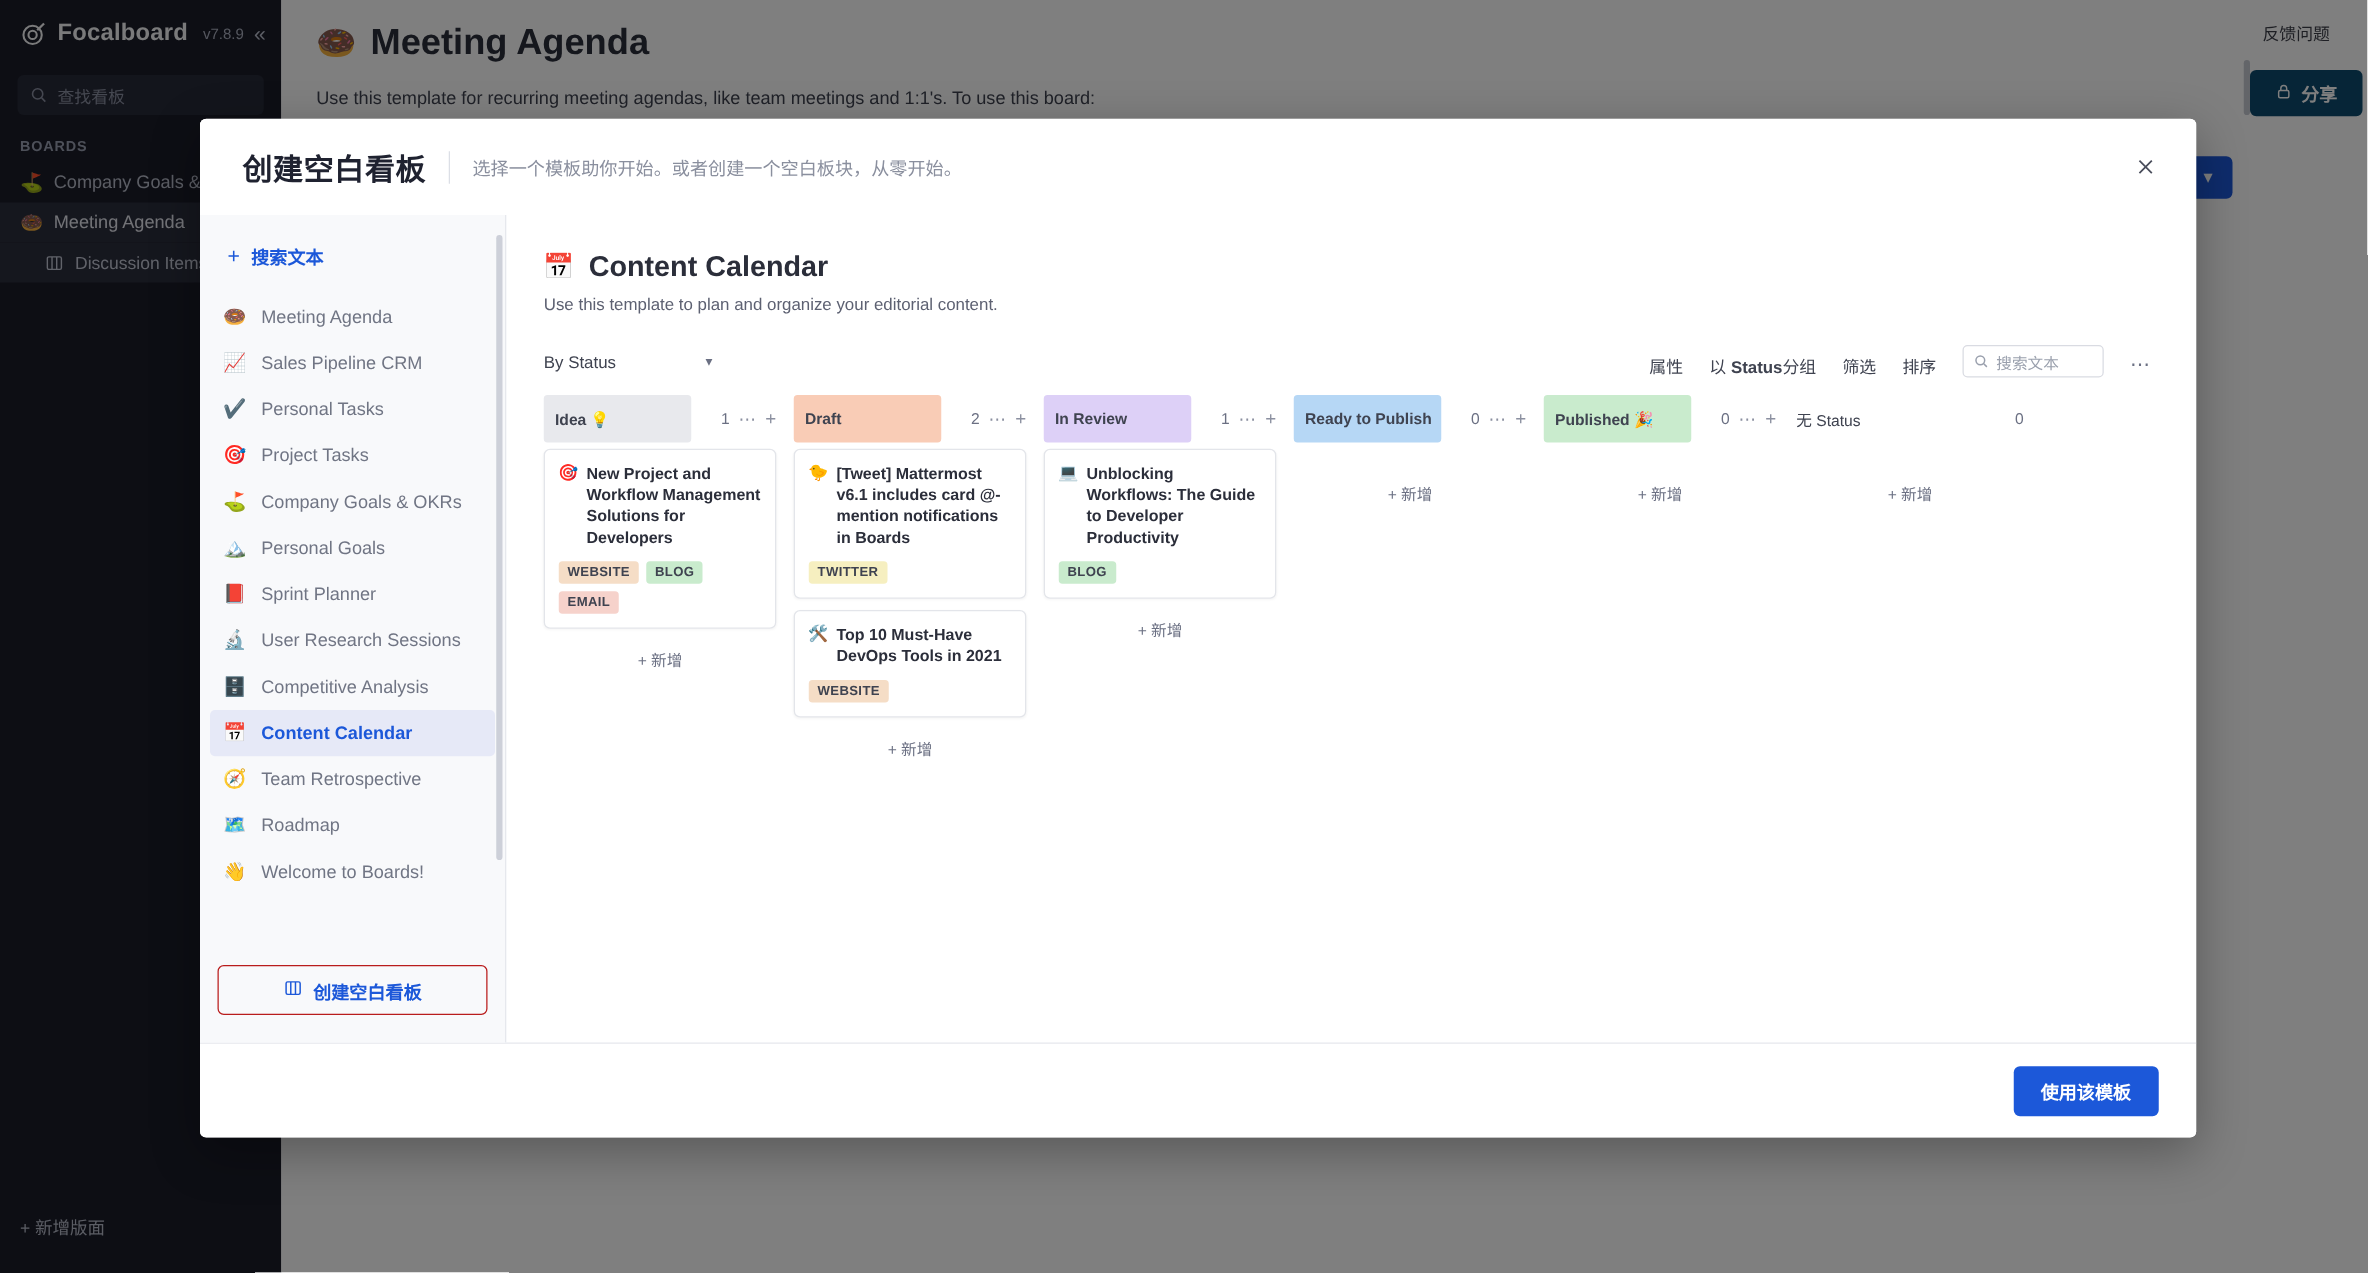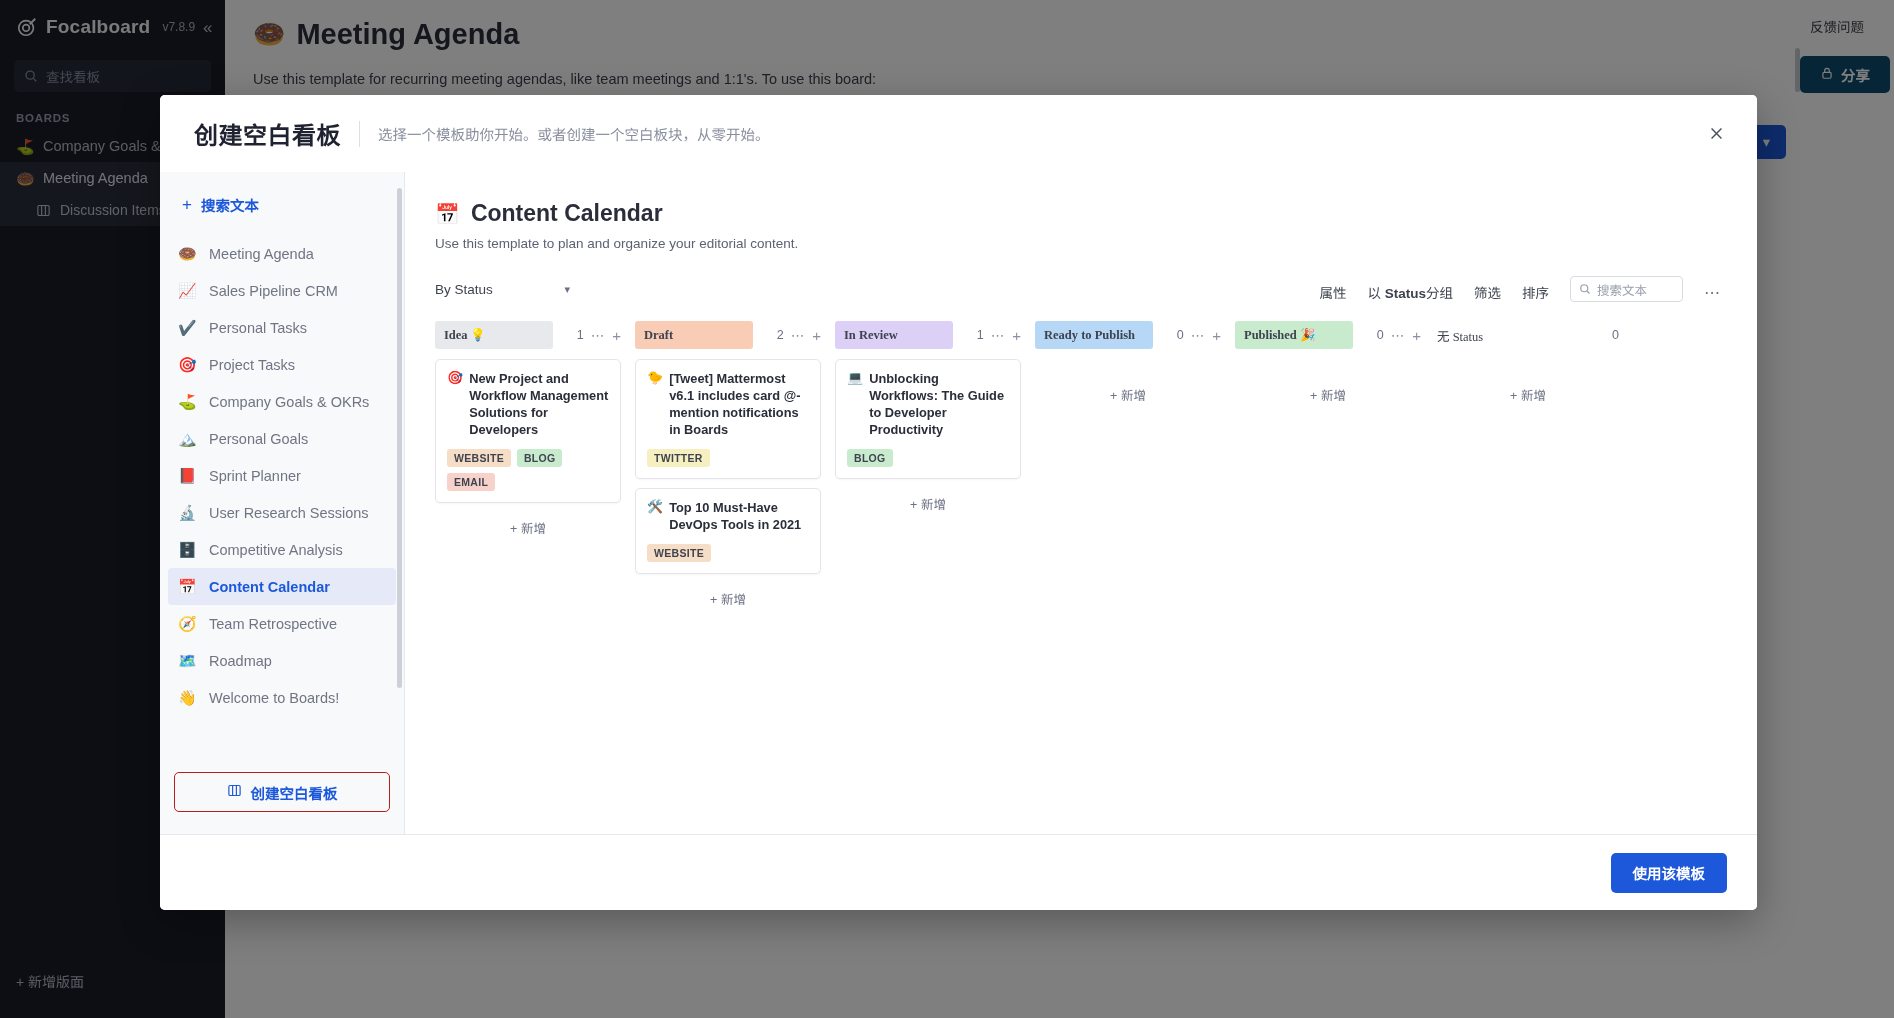--- a/index.html
+++ b/index.html
@@ -212,23 +212,23 @@
   .tb-search span { font-size: 12.5px; color: #9aa0ad; }
   .tb-dots { color: #6b7083; font-size: 16px; letter-spacing: 1px; cursor: pointer; }
 
   .kanban {
     display: flex; gap: 0; margin-top: 22px; align-items: flex-start;
   }
   .kcol { width: 186px; flex: 0 0 186px; margin-right: 14px; }
   .kcol-head { display: flex; align-items: center; gap: 0; height: 22px; }
   .kchip {
     display: inline-flex; align-items: center; gap: 5px;
-    height: 28px; border-radius: 3px; padding: 0 9px;
+    height: 38px; border-radius: 3px; padding: 0 9px;
     font-size: 12.5px; font-weight: 600; color: #3f4350;
-    max-width: 122px; overflow: hidden; white-space: nowrap; font-family: Liberation Serif, serif;
+    max-width: 122px; overflow: hidden; white-space: nowrap;
   }
   .kchip.plain { background: transparent; padding-left: 2px; font-weight: 400; color: #3f4350; }
   .kcount { font-size: 12.5px; color: #6b7083; margin-left: auto; padding-right: 2px; }
   .kdots { font-size: 14px; color: #8b90a0; letter-spacing: .5px; cursor: pointer; padding: 0 5px; }
   .kplus { font-size: 15px; color: #8b90a0; cursor: pointer; padding-left: 2px; }
 
   .kcards { margin-top: 13px; display: flex; flex-direction: column; gap: 9px; }
   .kcard {
     border: 1px solid #e3e5ea; border-radius: 5px; background: #fff;
     padding: 10px 11px 11px 11px; cursor: pointer;

